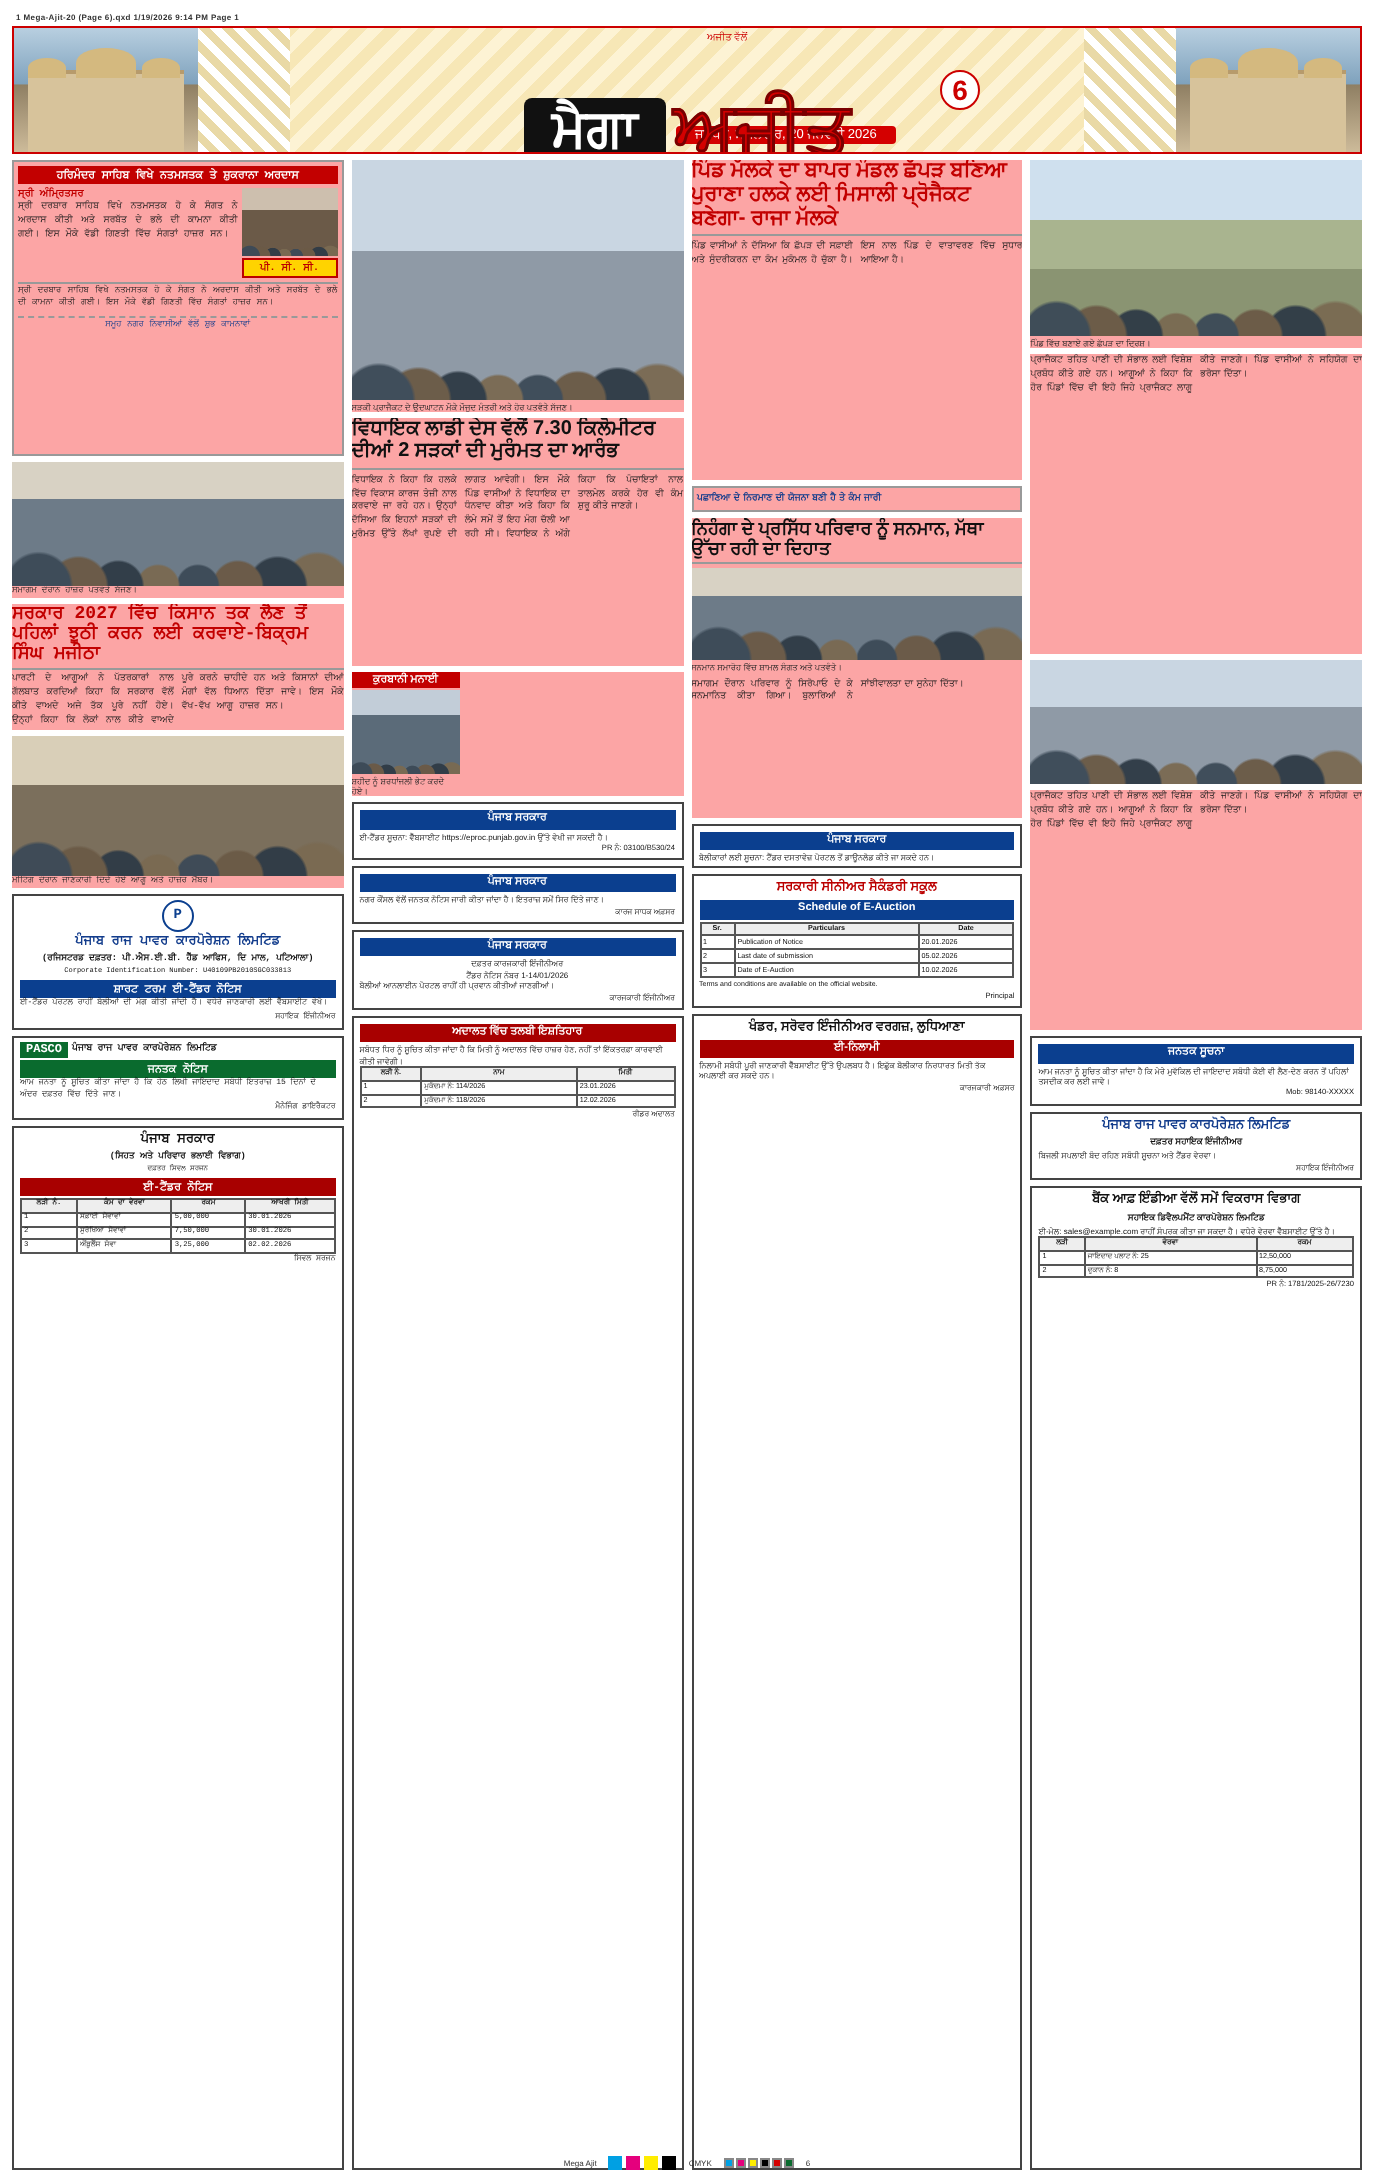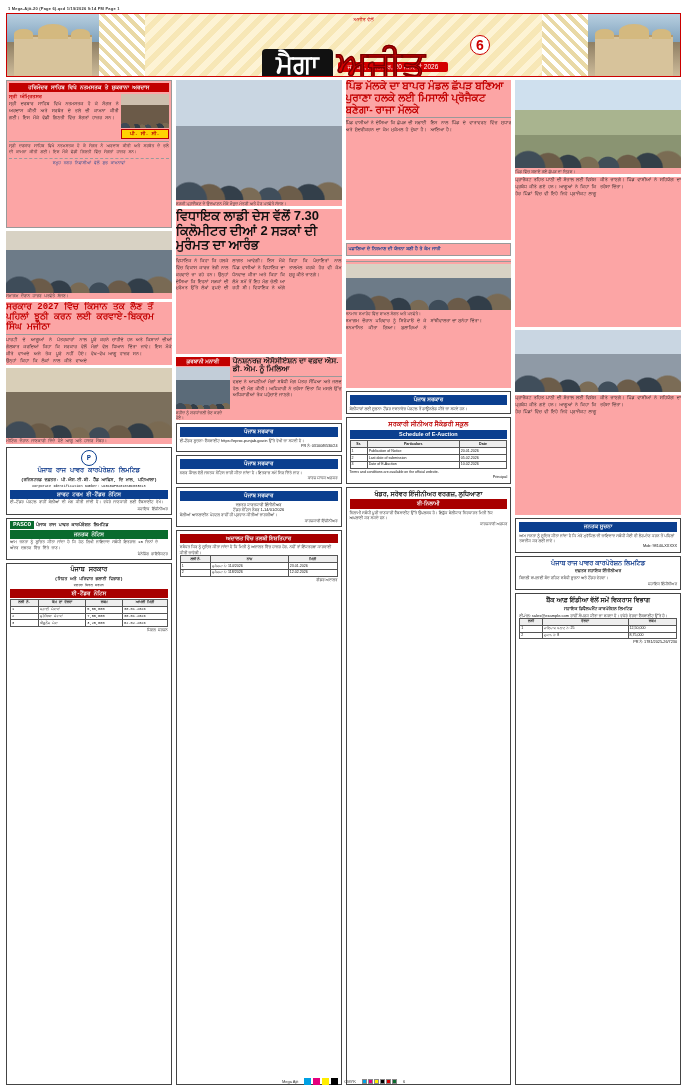--- a/index.html
+++ b/index.html
@@ -145,21 +145,21 @@
 
   .box { border: 1px solid #999; padding: 2px; overflow: hidden; background:#fca5a5; }
   .noborder { border: none; padding:0; }
 
   .hl-red {
     color: #c20000;
     font-weight: bold;
     line-height: 1.12;
   }
   .hl-blk { color:#111; font-weight:bold; line-height:1.12; }
-  .h-xl { font-size: 13px; }
+  .h-xl { font-size: 10px; }
   .h-lg { font-size: 10.5px; }
   .h-md { font-size: 9px; }
   .h-sm { font-size: 7.5px; }
   .cap { font-size: 4.2px; color: #222; line-height: 1.25; margin-top:1px; }
 
   
   .body-text {
     font-size: 4.6px;
     line-height: 1.5;
     text-align: justify;
@@ -404,25 +404,20 @@
         <div class="rule"></div>
         <div class="body-text body-3col" style="height:96px">ਵਿਧਾਇਕ ਨੇ ਕਿਹਾ ਕਿ ਹਲਕੇ ਵਿੱਚ ਵਿਕਾਸ ਕਾਰਜ ਤੇਜ਼ੀ ਨਾਲ ਕਰਵਾਏ ਜਾ ਰਹੇ ਹਨ। ਉਨ੍ਹਾਂ ਦੱਸਿਆ ਕਿ ਇਹਨਾਂ ਸੜਕਾਂ ਦੀ ਮੁਰੰਮਤ ਉੱਤੇ ਲੱਖਾਂ ਰੁਪਏ ਦੀ ਲਾਗਤ ਆਵੇਗੀ। ਇਸ ਮੌਕੇ ਪਿੰਡ ਵਾਸੀਆਂ ਨੇ ਵਿਧਾਇਕ ਦਾ ਧੰਨਵਾਦ ਕੀਤਾ ਅਤੇ ਕਿਹਾ ਕਿ ਲੰਮੇ ਸਮੇਂ ਤੋਂ ਇਹ ਮੰਗ ਚੱਲੀ ਆ ਰਹੀ ਸੀ। ਵਿਧਾਇਕ ਨੇ ਅੱਗੇ ਕਿਹਾ ਕਿ ਪੰਚਾਇਤਾਂ ਨਾਲ ਤਾਲਮੇਲ ਕਰਕੇ ਹੋਰ ਵੀ ਕੰਮ ਸ਼ੁਰੂ ਕੀਤੇ ਜਾਣਗੇ।</div>
       </div>
 
       <div class="box noborder" style="display:flex;gap:3px">
         <div style="width:54px">
           <div class="red-band">ਕੁਰਬਾਨੀ ਮਨਾਈ</div>
           <div class="photo portrait" style="height:42px;margin-top:1px"></div>
           <div class="cap">ਸ਼ਹੀਦ ਨੂੰ ਸ਼ਰਧਾਂਜਲੀ ਭੇਟ ਕਰਦੇ ਹੋਏ।</div>
         </div>
-        <div style="flex:1">
-          <div class="hl-blk h-sm">ਪੈਨਸ਼ਨਰਜ਼ ਐਸੋਸੀਏਸ਼ਨ ਦਾ ਵਫ਼ਦ ਐਸ. ਡੀ. ਐਮ. ਨੂੰ ਮਿਲਿਆ</div>
-          <div class="rule"></div>
-          <div class="body-text">ਵਫ਼ਦ ਨੇ ਆਪਣੀਆਂ ਮੰਗਾਂ ਸਬੰਧੀ ਮੰਗ ਪੱਤਰ ਸੌਂਪਿਆ ਅਤੇ ਜਲਦ ਹੱਲ ਦੀ ਮੰਗ ਕੀਤੀ। ਅਧਿਕਾਰੀ ਨੇ ਭਰੋਸਾ ਦਿੱਤਾ ਕਿ ਮਸਲੇ ਉੱਚ ਅਧਿਕਾਰੀਆਂ ਤੱਕ ਪਹੁੰਚਾਏ ਜਾਣਗੇ।</div>
-        </div>
       </div>
 
       <div class="ad">
         <div class="ad-hdr-band">ਪੰਜਾਬ ਸਰਕਾਰ</div>
         <div>ਈ-ਟੈਂਡਰ ਸੂਚਨਾ: ਵੈੱਬਸਾਈਟ https://eproc.punjab.gov.in ਉੱਤੇ ਵੇਖੀ ਜਾ ਸਕਦੀ ਹੈ।</div>
         <div class="sign">PR ਨੰ: 03100/B530/24</div>
       </div>
 
       <div class="ad">
         <div class="ad-hdr-band">ਪੰਜਾਬ ਸਰਕਾਰ</div>
@@ -470,20 +465,21 @@
         <div class="hl-red h-lg">ਪਿੰਡ ਮੱਲਕੇ ਦਾ ਬਾਪਰ ਮੰਡਲ ਛੱਪੜ ਬਣਿਆ ਪੁਰਾਣਾ ਹਲਕੇ ਲਈ ਮਿਸਾਲੀ ਪ੍ਰੋਜੈਕਟ ਬਣੇਗਾ- ਰਾਜਾ ਮੱਲਕੇ</div>
         <div class="rule"></div>
         <div class="body-text body-2col" style="height:120px">ਪਿੰਡ ਵਾਸੀਆਂ ਨੇ ਦੱਸਿਆ ਕਿ ਛੱਪੜ ਦੀ ਸਫ਼ਾਈ ਅਤੇ ਸੁੰਦਰੀਕਰਨ ਦਾ ਕੰਮ ਮੁਕੰਮਲ ਹੋ ਚੁੱਕਾ ਹੈ। ਇਸ ਨਾਲ ਪਿੰਡ ਦੇ ਵਾਤਾਵਰਣ ਵਿੱਚ ਸੁਧਾਰ ਆਇਆ ਹੈ।</div>
       </div>
 
       <div class="box">
         <div class="body-text" style="color:#123c8c;font-weight:bold">ਪਛਾਣਿਆ ਦੇ ਨਿਰਮਾਣ ਦੀ ਯੋਜਨਾ ਬਣੀ ਹੈ ਤੇ ਕੰਮ ਜਾਰੀ</div>
       </div>
 
       <div class="box noborder">
+        <div class="hl-blk h-md">ਨਿਹੰਗਾ ਦੇ ਪ੍ਰਸਿੱਧ ਪਰਿਵਾਰ ਨੂੰ ਸਨਮਾਨ, ਮੱਥਾ ਉੱਚਾ ਰਹੀ ਦਾ ਦਿਹਾਤ</div>
         <div class="rule"></div>
         <div class="photo group" style="height:46px"></div>
         <div class="cap">ਸਨਮਾਨ ਸਮਾਰੋਹ ਵਿੱਚ ਸ਼ਾਮਲ ਸੰਗਤ ਅਤੇ ਪਤਵੰਤੇ।</div>
         <div class="body-text body-2col" style="margin-top:2px;height:70px">ਸਮਾਗਮ ਦੌਰਾਨ ਪਰਿਵਾਰ ਨੂੰ ਸਿਰੋਪਾਓ ਦੇ ਕੇ ਸਨਮਾਨਿਤ ਕੀਤਾ ਗਿਆ। ਬੁਲਾਰਿਆਂ ਨੇ ਸਾਂਝੀਵਾਲਤਾ ਦਾ ਸੁਨੇਹਾ ਦਿੱਤਾ।</div>
       </div>
 
       <div class="ad">
         <div class="ad-hdr-band">ਪੰਜਾਬ ਸਰਕਾਰ</div>
         <div>ਬੋਲੀਕਾਰਾਂ ਲਈ ਸੂਚਨਾ: ਟੈਂਡਰ ਦਸਤਾਵੇਜ਼ ਪੋਰਟਲ ਤੋਂ ਡਾਊਨਲੋਡ ਕੀਤੇ ਜਾ ਸਕਦੇ ਹਨ।</div>
       </div>

